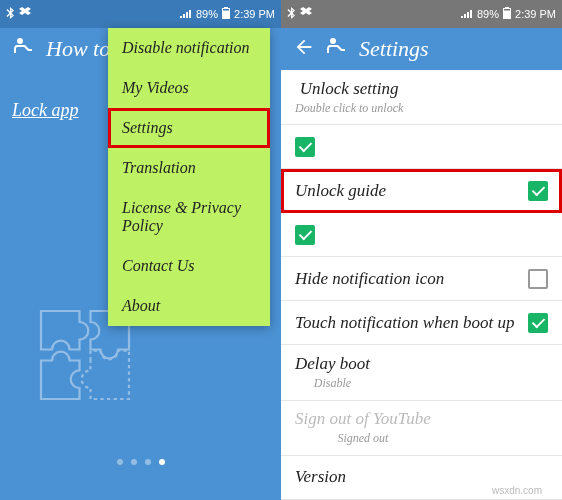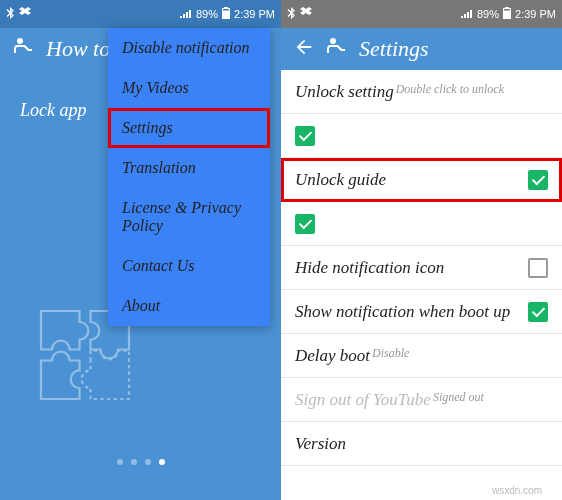--- a/index.html
+++ b/index.html
@@ -59,21 +59,22 @@
     .left-content {
       flex: 1;
       position: relative;
       color: #fff;
       font-size: 18px;
       font-style: italic;
     }
     .lock-app-text {
       position: absolute;
       top: 30px;
-      left: 20px;
+      left: 12px;
+      text-decoration: underline;
     }
     .puzzle-area {
       position: absolute;
       bottom: 90px;
       left: 30px;
       width: 110px;
       height: 110px;
       opacity: 0.4;
     }
     .puzzle-area svg { width: 100%; height: 100%; fill: none; stroke: #fff; stroke-width: 2; }
@@ -90,21 +91,21 @@
       background: rgba(255,255,255,0.4);
     }
     .dot.active { background: #fff; }
     
     
     .dropdown {
       position: absolute;
       top: 28px;
       left: 108px;
       width: 162px;
-      background: #3b82f6;
+      background: #bef264;
       box-shadow: 0 2px 10px rgba(0,0,0,0.3);
       z-index: 10;
     }
     .menu-item {
       padding: 11px 14px;
       font-size: 16px;
       font-style: italic;
       color: #222;
       cursor: pointer;
     }
@@ -126,21 +127,21 @@
       display: flex;
       align-items: center;
       justify-content: space-between;
       min-height: 44px;
     }
     .setting-row.highlighted {
       outline: 3px solid #d00;
       outline-offset: -3px;
       gap: 20px;
     }
-    .setting-text { display: flex; gap: 2px; }
+    .setting-text { display: flex; flex-direction: column; gap: 2px; align-items: center; }
     .setting-title {
       font-size: 17px;
       font-style: italic;
       color: #222;
     }
     .setting-sub {
       font-size: 12px;
       font-style: italic;
       color: #999;
     }
@@ -312,21 +313,21 @@
         <div class="checkbox checked"></div>
       </div>
       <div class="setting-row">
         <div class="setting-text">
           <div class="setting-title">Hide notification icon</div>
         </div>
         <div class="checkbox"></div>
       </div>
       <div class="setting-row">
         <div class="setting-text">
-          <div class="setting-title">Show notification when boot up</div>
+          <div class="setting-title">Touch notification when boot up</div>
         </div>
         <div class="checkbox checked"></div>
       </div>
       <div class="setting-row">
         <div class="setting-text">
           <div class="setting-title">Delay boot</div>
           <div class="setting-sub">Disable</div>
         </div>
       </div>
       <div class="setting-row disabled">

